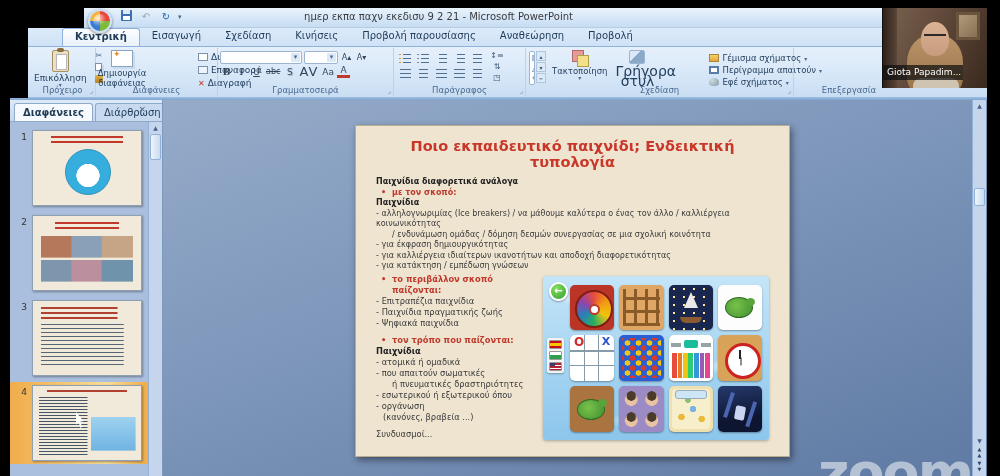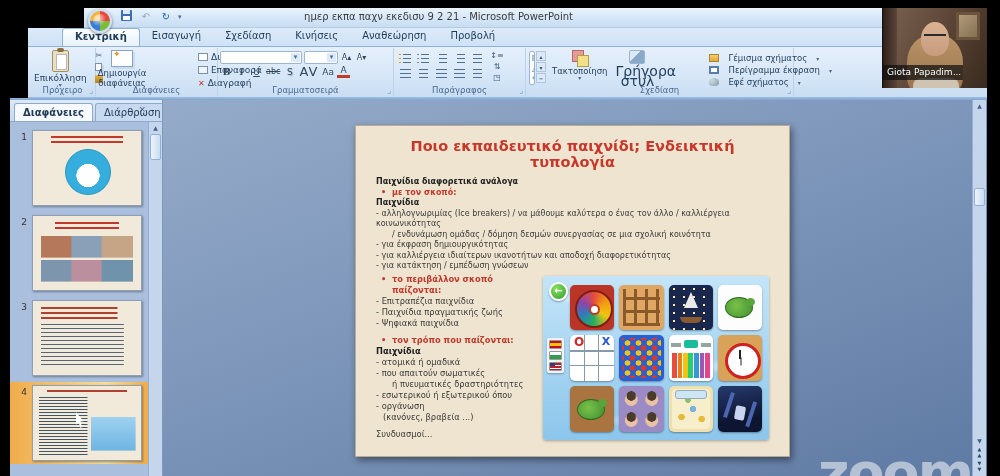--- a/index.html
+++ b/index.html
@@ -91,21 +91,21 @@
   
   .shapes-box{width:96px;height:34px;margin:2px 0 0 3px;background:#fff;border:1px solid #9ab4d2;border-radius:2px;
     font-size:8px;line-height:11px;color:#4a6a92;padding:0 2px;overflow:hidden;white-space:nowrap;}
   .shapes-scroll{display:flex;flex-direction:column;gap:1px;margin:2px 2px 0 1px;}
   .shapes-scroll .sbtn{width:10px;height:10px;font-size:6px;line-height:10px;background:#dce9f7;border:1px solid #b0c6de;}
   .ic-arrange{display:inline-block;width:16px;height:14px;position:relative;margin-bottom:2px;}
   .ic-arrange::before{content:"";position:absolute;left:0;top:0;width:10px;height:10px;background:#e89a9a;border:1px solid #b06a6a;}
   .ic-arrange::after{content:"";position:absolute;left:5px;top:5px;width:10px;height:10px;background:#f5e08a;border:1px solid #b0a04a;}
   .ic-brush{display:inline-block;width:16px;height:14px;background:linear-gradient(135deg,#dce9f7 40%,#8aa8c8 41%);border:1px solid #9ab4d2;border-radius:2px;margin-bottom:2px;}
   .fill-col{display:flex;flex-direction:column;gap:2px;padding:4px 0 0 4px;}
-  .fillrow{display:flex;align-items:center;gap:9px;font-size:8.5px;color:#1f3c5a;white-space:nowrap;margin-left:42px;}
+  .fillrow{display:flex;align-items:center;gap:3px;font-size:8.5px;color:#1f3c5a;white-space:nowrap;margin-left:42px;}
   .ic-fill{display:inline-block;width:10px;height:8px;background:linear-gradient(#f5d06a,#e8a43a);border:1px solid #a8863a;}
   .ic-outline{display:inline-block;width:10px;height:8px;border:2px solid #5a7ca8;background:#fff;}
   .ic-effects{display:inline-block;width:10px;height:8px;background:radial-gradient(circle at 30% 30%,#cdd,#89a);border-radius:50% 50% 40% 40%;}
   .fillrow .dd{font-size:6px;color:#4a6a92;}
 
   
   .sidebar{position:absolute;left:10px;top:100px;width:153px;height:376px;background:#a9bfdd;border-right:1px solid #7e99bd;overflow:hidden;}
   .side-tabs{position:absolute;left:0;right:0;top:0;height:22px;background:linear-gradient(#dce9f8,#c3d8ef);border-bottom:1px solid #8fa9c9;display:flex;align-items:flex-end;padding-left:4px;}
   .side-tab{font-size:10px;color:#1f3b57;padding:3px 8px 3px;border:1px solid #8fa9c9;border-bottom:none;border-radius:3px 3px 0 0;background:#c7daf0;margin-right:2px;}
   .side-tab.active{background:#f6fafe;font-weight:bold;}
@@ -277,20 +277,21 @@
     <div class="tabs">
 
         <div class="tab active"><span>Κεντρική</span></div>
 
         <div class="tab"><span>Εισαγωγή</span></div>
 
         <div class="tab"><span>Σχεδίαση</span></div>
 
         <div class="tab"><span>Κινήσεις</span></div>
 
+        <div class="tab"><span>Προβολή παρουσίασης</span></div>
 
         <div class="tab"><span>Αναθεώρηση</span></div>
 
         <div class="tab"><span>Προβολή</span></div>
 
     </div>
   </div>
 
   <div class="ribbon">
 
@@ -417,33 +418,36 @@
           <span class="biglabel" style="font-size:14px;width:44px;">Γρήγορα στυλ</span>
         </div>
         <div class="fill-col">
           <div class="fillrow">
               <i class="ic-fill"></i>
               <span>Γέμισμα σχήματος</span>
               <span class="dd">▾</span>
             </div>
           <div class="fillrow">
               <i class="ic-outline"></i>
-              <span>Περίγραμμα έκφραση</span>
+              <span>Περίγραμμα απαιτούν</span>
               <span class="dd">▾</span>
             </div>
           <div class="fillrow">
               <i class="ic-effects"></i>
               <span>Εφέ σχήματος</span>
               <span class="dd">▾</span>
             </div>
         </div>
       </div>
       <div class="glabel"><span>Σχεδίαση</span><span class="dlg"></span></div>
     </div>
 
+    <div class="rgroup" style="left:784px;width:110px;border-right:none;">
+      <div class="glabel"><span>Επεξεργασία</span></div>
+    </div>
   </div>
   <div class="ribbon-edge"></div>
 
   <div class="sidebar">
     <div class="side-tabs">
       <span class="side-tab active">Διαφάνειες</span>
       <span class="side-tab">Διάρθρωση</span>
       <span class="side-close">×</span>
     </div>
     <div class="thumb-list">

